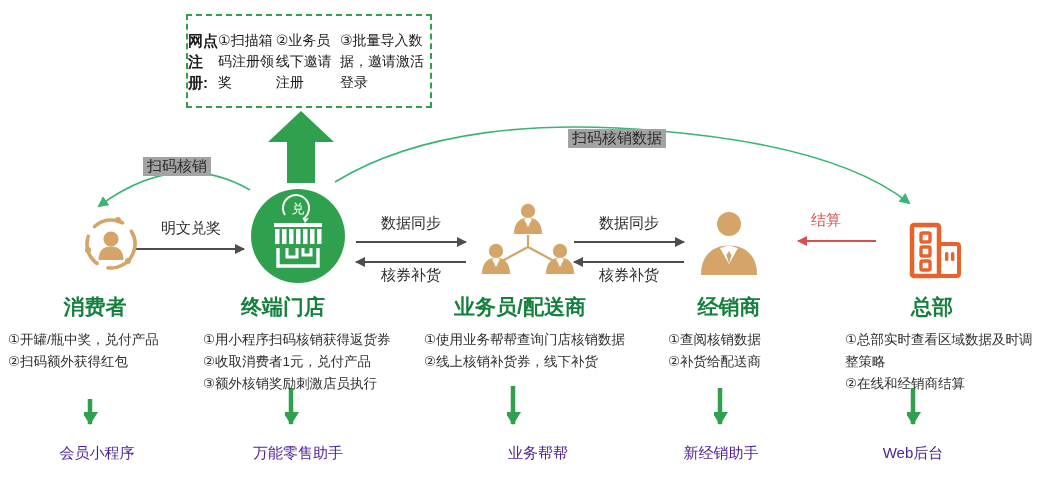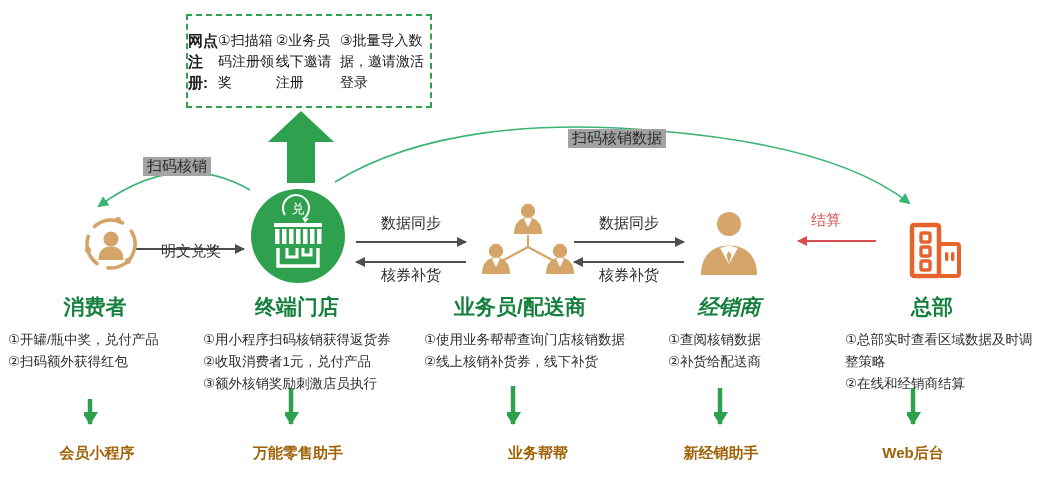--- a/index.html
+++ b/index.html
@@ -16,21 +16,21 @@
     display:flex;flex-direction:row;justify-content:center;align-items:center;
     font-size:14px;line-height:21px;color:#1a1a1a;
   }
   .reg-title{font-weight:bold;font-size:15px;}
 
   
   .fl{position:absolute;transform:translateX(-50%);white-space:nowrap;font-size:15px;color:#2b2b2b;}
   .fl.on-curve{background:#a3a3a3;padding:0 4px;}
   .fl.red{color:#d94f4f;}
   .lbl-scan-verify{left:177px;top:157px;}
-  .lbl-plain-redeem{left:191px;top:219px;margin-top:23px;}
+  .lbl-plain-redeem{left:191px;top:219px;}
   .lbl-sync-left{left:411px;top:214px;}
   .lbl-replenish-left{left:411px;top:266px;}
   .lbl-sync-right{left:629px;top:214px;}
   .lbl-replenish-right{left:629px;top:266px;}
   .lbl-settle{left:826px;top:211px;}
   .lbl-scan-data{left:617px;top:129px;}
 
   
   .icon{position:absolute;}
   .icon-consumer{left:83px;top:216px;width:56px;height:56px;}
@@ -40,34 +40,34 @@
   }
   .icon-team{left:478px;top:203px;width:100px;height:86px;}
   .icon-dealer{left:698px;top:209px;width:62px;height:66px;}
   .icon-hq{left:906px;top:221px;width:60px;height:58px;}
 
   
   .entity-name{
     position:absolute;top:293px;transform:translateX(-50%);
     font-weight:bold;font-size:21px;color:#15803d;white-space:nowrap;
   }
-  .en-0{left:95px;} .en-1{left:297px;} .en-2{left:520px;} .en-3{left:729px;font-style:italic;} .en-4{left:932px;}
+  .en-0{left:95px;} .en-1{left:283px;} .en-2{left:520px;} .en-3{left:729px;} .en-4{left:932px;}
 
   
   .notes{position:absolute;top:329px;font-size:13.5px;line-height:22px;color:#2e2e2e;}
   .notes-0{left:8px;width:200px;}
   .notes-1{left:203px;width:230px;}
   .notes-2{left:424px;width:240px;}
   .notes-3{left:668px;width:160px;}
   .notes-4{left:845px;width:198px;}
 
   
   .tool{
     position:absolute;top:444px;transform:translateX(-50%);
-    font-weight:bold;font-size:15px;color:#a16207;white-space:nowrap;
+    font-weight:normal;font-size:15px;color:#4c1d95;white-space:nowrap;
   }
   .tool-0{left:97px;} .tool-1{left:298px;} .tool-2{left:516px;margin-left:22px;} .tool-3{left:721px;} .tool-4{left:913px;}
 </style>
 </head>
 <body>
 
 <div class="canvas">
 
   <svg class="arrows" viewBox="0 0 1047 492" xmlns="http://www.w3.org/2000/svg">
     <defs>

